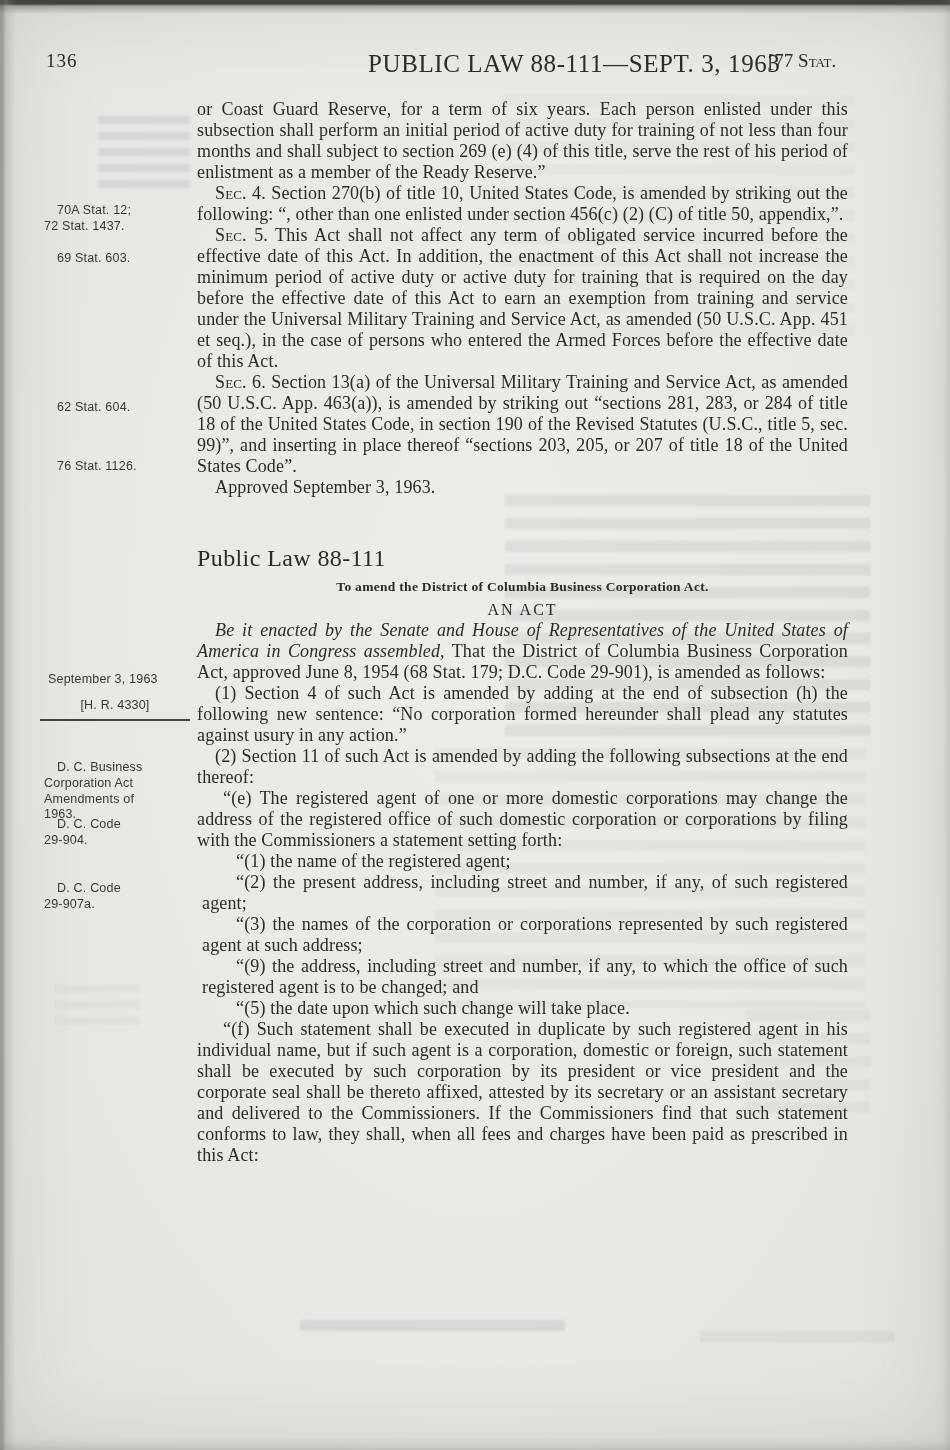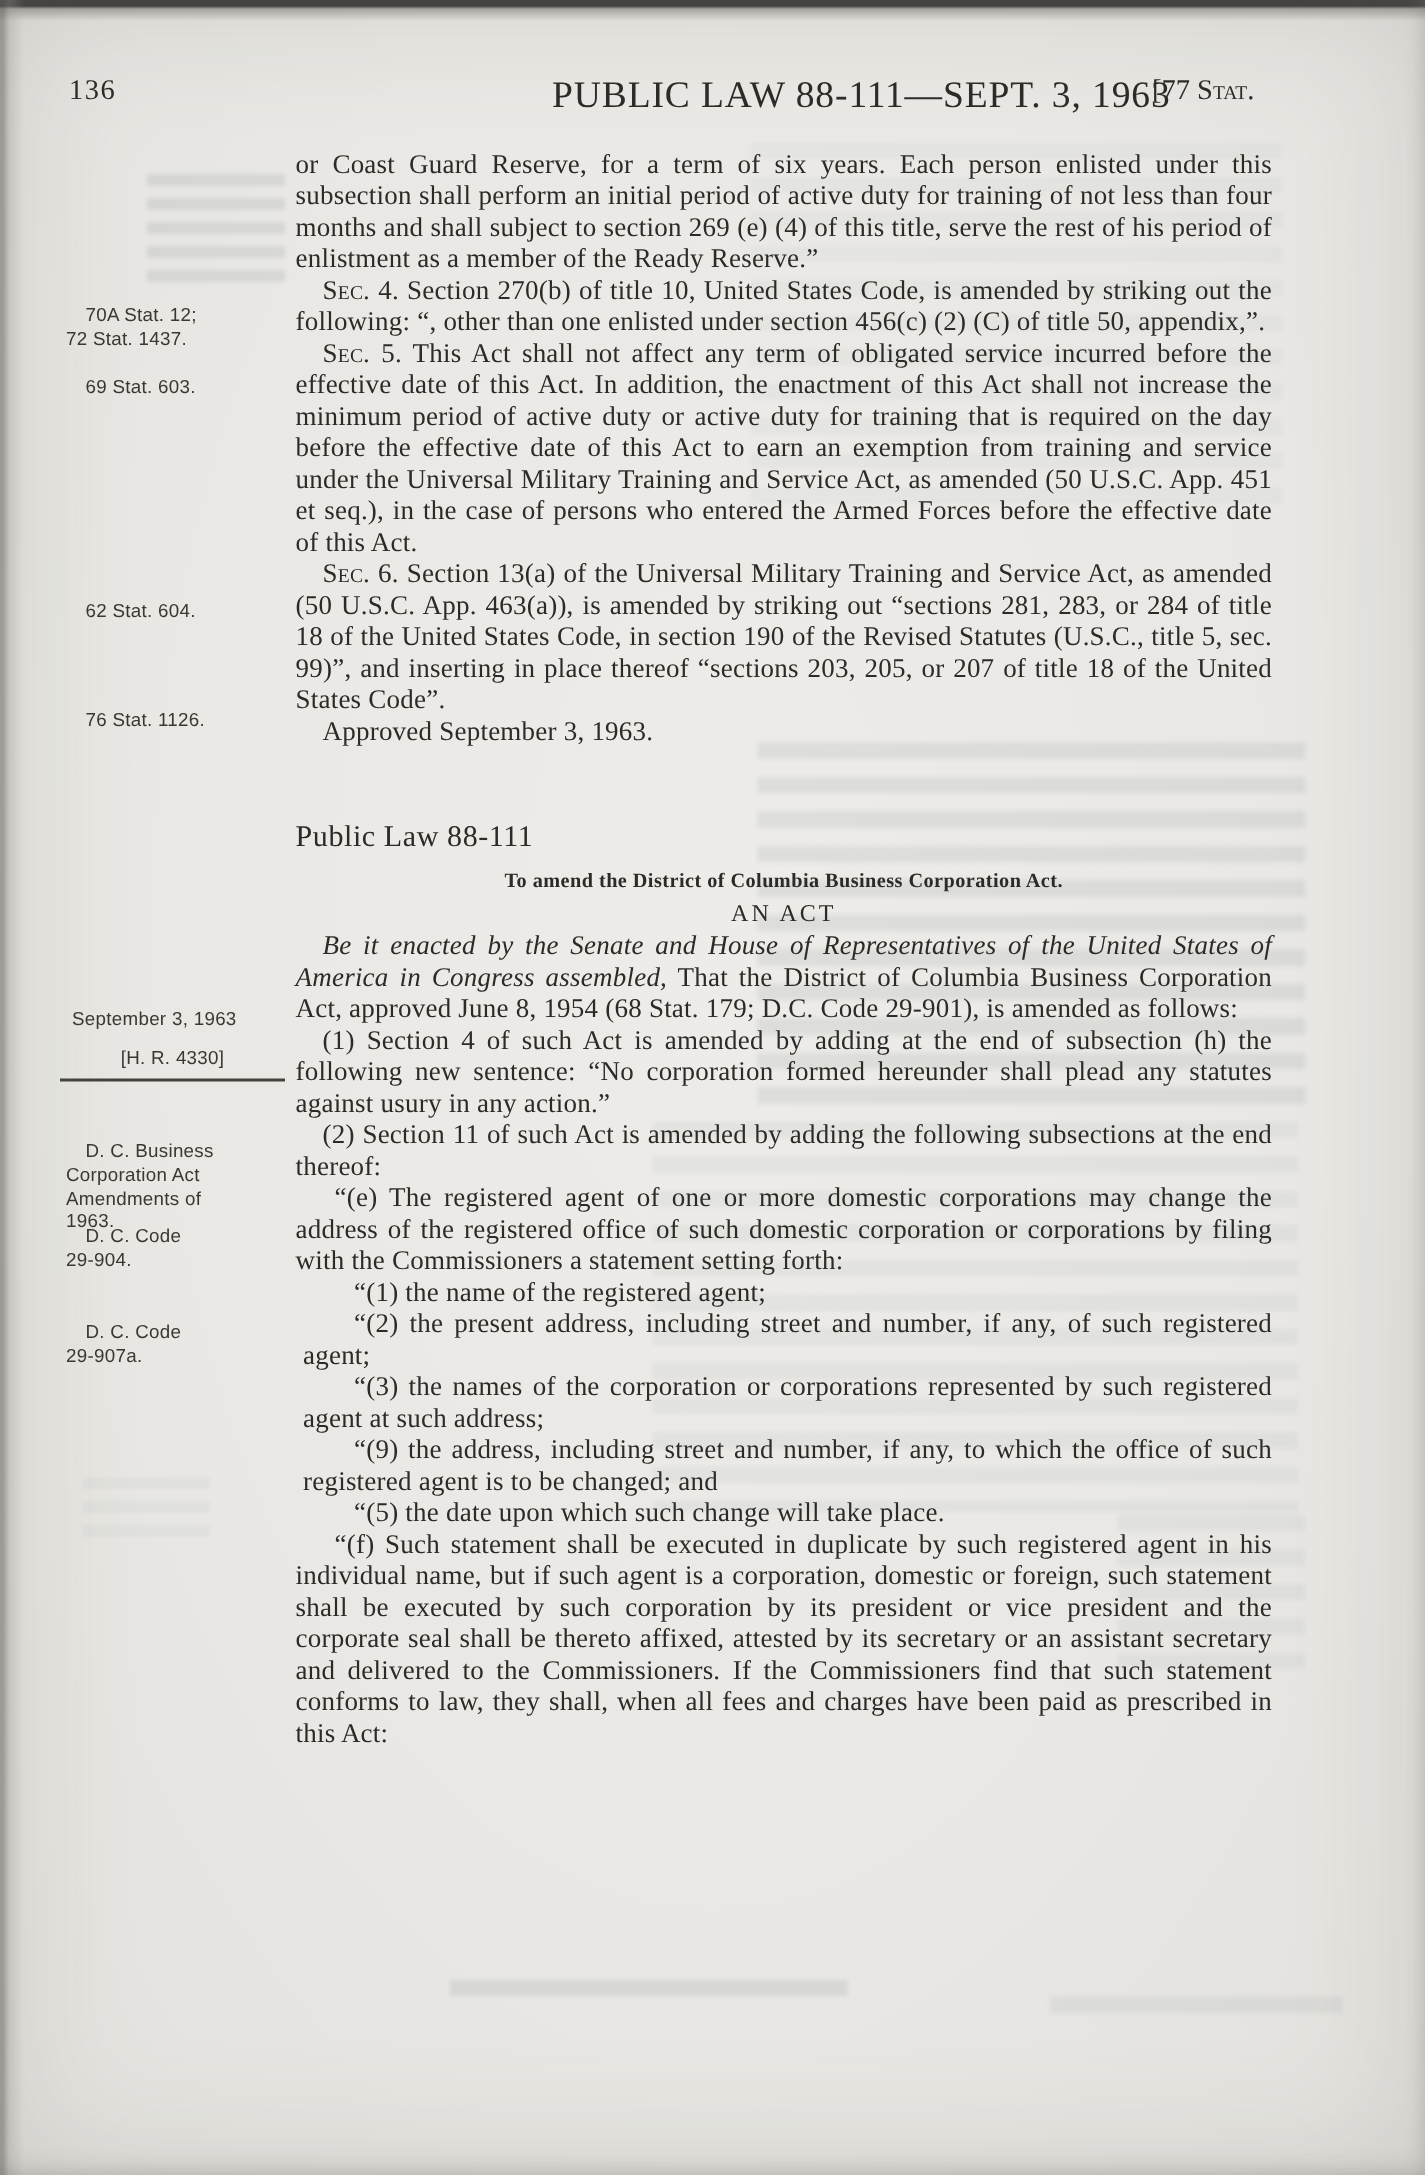--- a/index.html
+++ b/index.html
@@ -34,21 +34,21 @@
   .mnote .ln{display:inline;}
   .datenote{left:40px;width:150px;text-indent:8px;border-bottom:2px solid #45433e;padding-bottom:5px;}
   .datenote .ctr{display:block;text-indent:0;text-align:center;margin-top:10px;}
 
   .body-col{position:absolute;left:197px;top:99px;width:651px;
     font-size:18px;line-height:21px;text-align:justify;letter-spacing:0.15px;}
   .bp{margin:0;}
   .ind{text-indent:18px;}
   .ind2{text-indent:26px;}
   .li{margin-left:5px;text-indent:34px;}
-  .law-heading{margin:47px 0 0 0;font-size:20px;line-height:27px;text-align:left;letter-spacing:0.4px;}
+  .law-heading{margin:47px 0 0 0;font-size:24px;line-height:27px;text-align:left;letter-spacing:0.4px;}
   .an-act{margin:5px 0 0 0;font-size:16px;line-height:20px;text-align:center;letter-spacing:2px;}
   .act-title{margin:6px 0 0 0;font-size:13.5px;line-height:17px;text-align:center;font-weight:bold;letter-spacing:0.3px;}
   .enacting{}
 </style>
 </head>
 <body>
 
 <div class="page">
 
   <div class="edge-top"></div>
@@ -69,21 +69,21 @@
     <span class="statref sc">[77 Stat.</span>
   </header>
 
   <aside class="margin-notes">
     <div class="mnote" style="top:203px;">
       <span class="ln">70A Stat. 12;</span><br>
       <span class="ln">72 Stat. 1437.</span>
     </div>
     <div class="mnote" style="top:251px;">69 Stat. 603.</div>
     <div class="mnote" style="top:400px;">62 Stat. 604.</div>
-    <div class="mnote" style="top:473px;">76 Stat. 1126.</div>
+    <div class="mnote" style="top:459px;">76 Stat. 1126.</div>
     <div class="mnote datenote" style="top:672px;">
       <span class="ln">September 3, 1963</span>
       <span class="ctr">[H. R. 4330]</span>
     </div>
     <div class="mnote" style="top:760px;">
       <span class="ln">D. C. Business</span><br>
       <span class="ln">Corporation Act</span><br>
       <span class="ln">Amendments of</span><br>
       <span class="ln">1963.</span>
     </div>

